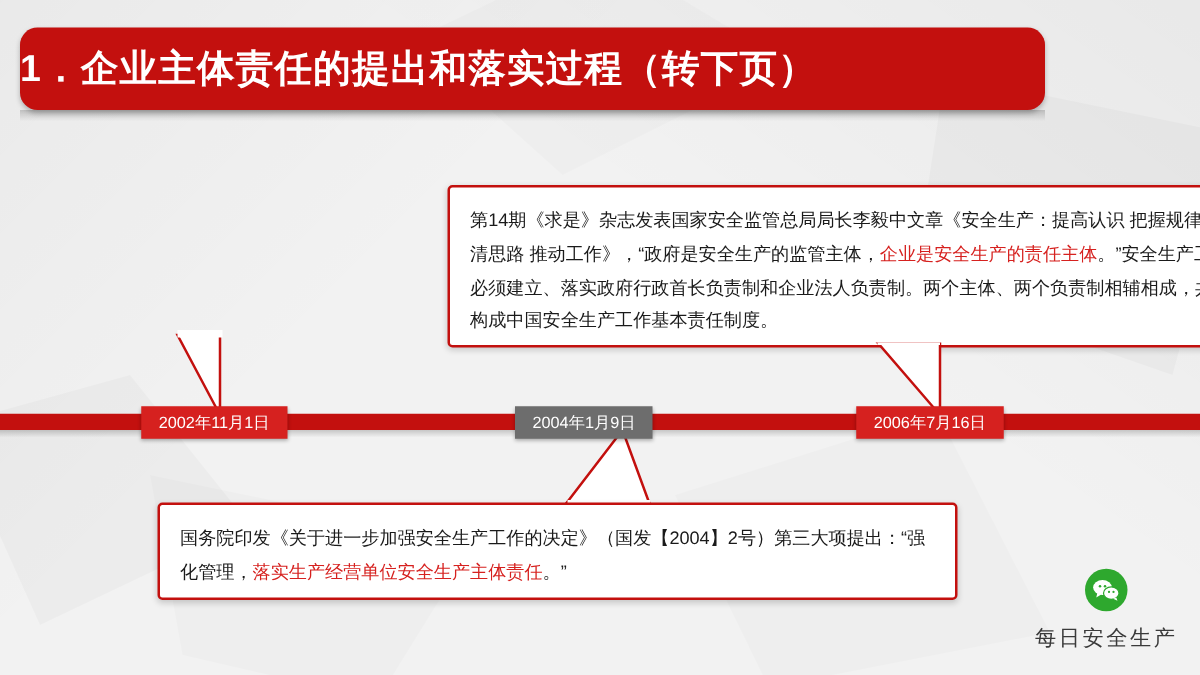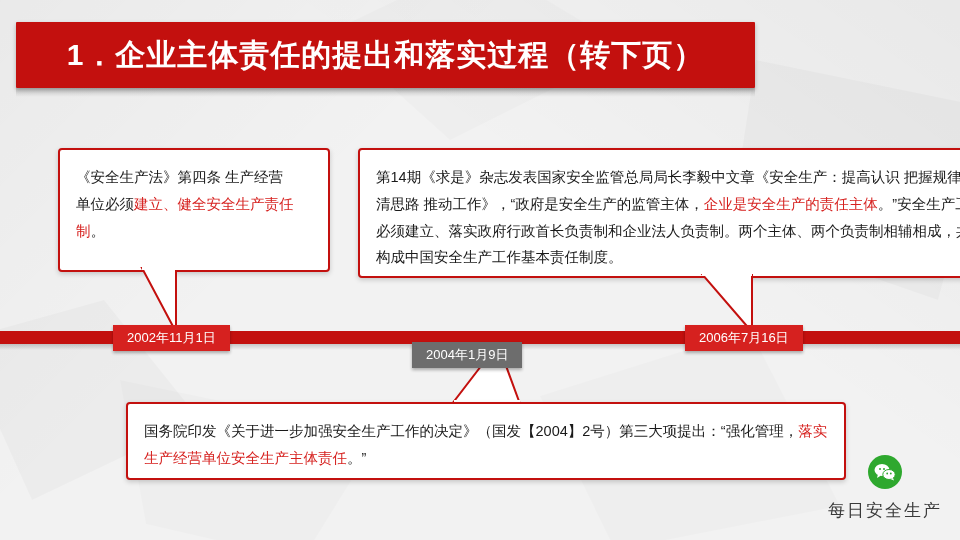--- a/index.html
+++ b/index.html
@@ -38,28 +38,27 @@
   .f4 { right: 120px; top: 330px; width: 300px; height: 220px;
         clip-path: polygon(0% 30%, 70% 0%, 100% 80%, 25% 100%); background: rgba(0,0,0,0.025);}
   .f5 { left: 330px; top: -40px; width: 300px; height: 180px;
         clip-path: polygon(0% 40%, 50% 0%, 100% 50%, 40% 100%); background: rgba(0,0,0,0.02);}
 
   
   .title-bar {
     position: absolute;
     left: 16px;
     top: 22px;
-    width: 739px;
+    width: 820px;
     height: 66px;
     background: #c3100e;
-    border-radius: 1px;
+    border-radius: 14px;
     box-shadow: 0 2px 4px rgba(0,0,0,.25);
     display: flex;
     align-items: center;
-    justify-content: center;
   }
   .title-bar::after {
     content: "";
     position: absolute;
     left: 0; right: 0; bottom: -9px;
     height: 9px;
     background: linear-gradient(180deg, rgba(0,0,0,.18), rgba(0,0,0,0));
   }
   .title-text {
     color: #ffffff;
@@ -95,21 +94,21 @@
     border-radius: 0;
     display: flex;
     align-items: center;
     justify-content: center;
     color: #ffffff;
     font-size: 13px;
     box-shadow: 0 2px 3px rgba(0,0,0,.3);
     white-space: nowrap;
   }
   .pill-red { background: #d6211f; }
-  .pill-gray { background: #6d6d6d; margin-top: 17px; }
+  .pill-gray { background: #6d6d6d; }
   .pill1 { left: 113px; }
   .pill2 { left: 412px; }
   .pill3 { left: 685px; }
 
   
   .bubble {
     position: absolute;
     background: #ffffff;
     border: 2px solid #c3100e;
     border-radius: 4px;
@@ -148,21 +147,21 @@
     position: absolute;
     left: 700px;
     top: 274px;
     width: 70px;
     height: 62px;
   }
 
   .bubble-bottom {
     left: 126px;
     top: 402px;
-    width: 720px;
+    width: 640px;
     height: 78px;
   }
   .tail-bottom-outer {
     position: absolute;
     left: 440px;
     top: 344px;
     width: 90px;
     height: 62px;
   }
 
@@ -210,29 +209,20 @@
   <div class="facet f4"></div>
   <div class="facet f5"></div>
 
   <div class="title-bar">
     <div class="title-text">1．企业主体责任的提出和落实过程（转下页）</div>
   </div>
 
   <div class="timeline"></div>
   <div class="timeline-shadow"></div>
 
-  <div class="bubble bubble-left">
-    <div>《安全生产法》第四条  生产经营</div>
-    <div>
-      <span>单位必须</span><span class="hl">建立、健全安全生产责任</span>
-    </div>
-    <div>
-      <span class="hl">制</span><span>。</span>
-    </div>
-  </div>
   <svg class="tail-left-outer" viewBox="0 0 60 68" width="60" height="68">
     <polygon points="2,0 36,0 36,64" fill="#ffffff" stroke="#c3100e" stroke-width="2"></polygon>
     <rect x="2" y="-4" width="36" height="6" fill="#ffffff"></rect>
   </svg>
 
   <div class="bubble bubble-right">
     <span>第14期《求是》杂志发表国家安全监管总局局长李毅中文章《安全生产：提高认识 把握规律 理清思路 推动工作》，“政府是安全生产的监管主体，</span><span class="hl">企业是安全生产的责任主体</span><span>。”安全生产工作必须建立、落实政府行政首长负责制和企业法人负责制。两个主体、两个负责制相辅相成，共同构成中国安全生产工作基本责任制度。</span>
   </div>
   <svg class="tail-right-outer" viewBox="0 0 70 62" width="70" height="62">
     <polygon points="2,0 52,0 52,58" fill="#ffffff" stroke="#c3100e" stroke-width="2"></polygon>

